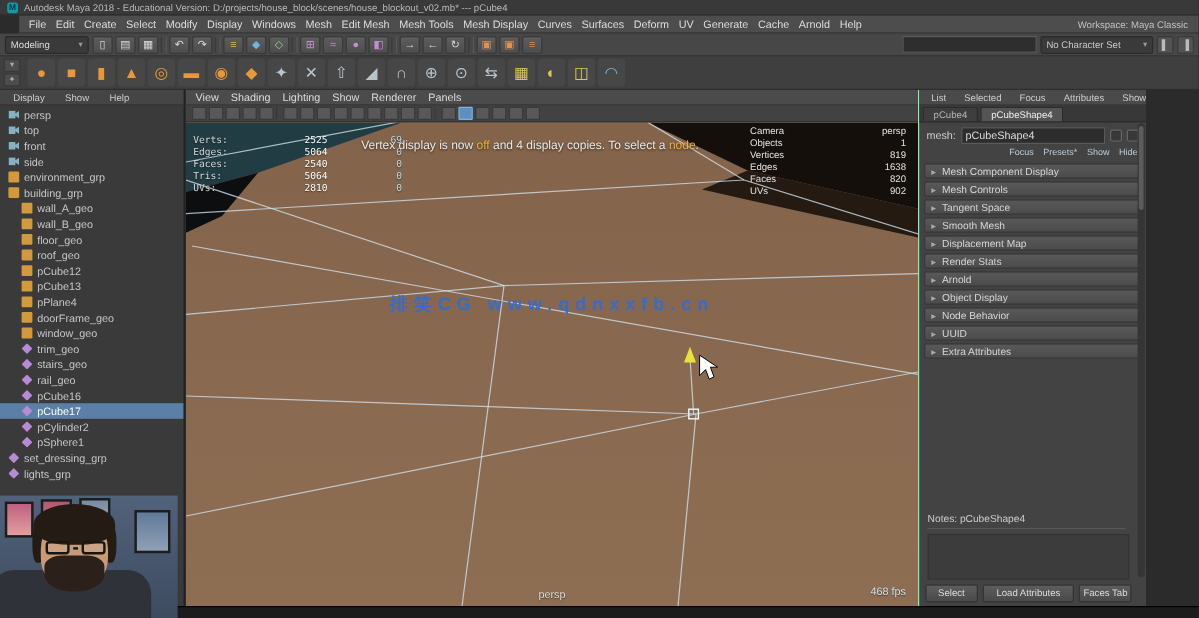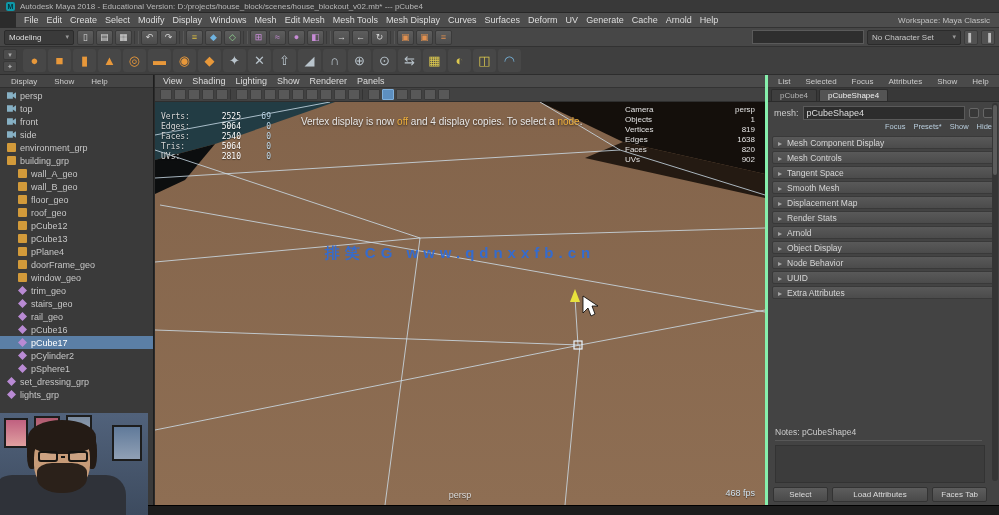--- a/index.html
+++ b/index.html
@@ -53,34 +53,34 @@
   #vp-menu{height:13px;display:flex;align-items:center;background:#4b4b4b;border-bottom:1px solid #333;font-size:9px;color:#dcdcdc;padding:0 3px;}
   .vp-menu-item{padding:0 5px;white-space:nowrap;}
   #vp-toolbar{height:14px;background:#424242;border-bottom:1px solid #2e2e2e;display:flex;align-items:center;gap:2px;padding:0 5px;}
   .vpicon{width:12px;height:11px;background:#585858;border:1px solid #3a3a3a;border-radius:1px;flex:none;}
   .vpicon.on{background:#5d8fc0;border-color:#7fb0dc;}
   .vpicon.vsep{width:4px;background:none;border:none;border-left:1px solid #333;height:11px;}
   #vp-canvas{position:absolute;left:0;top:27px;right:0;bottom:0;background:linear-gradient(#83644b,#8e6e53);overflow:hidden;}
   #wire{position:absolute;left:0;top:0;}
   #wire line{stroke:#cfe2ee;stroke-opacity:.78;stroke-width:1;}
   .hud-stats{position:absolute;left:6px;top:10px;font-size:8px;color:#d8d8d8;font-family:"DejaVu Sans Mono",monospace;text-shadow:0 1px 1px rgba(0,0,0,.5);}
-  .hud-row{display:flex;height:10px;line-height:10px;}
+  .hud-row{display:flex;height:10px;line-height:10px;gap:32px;}
   .hud-label{width:40px;}
   .hud-a{width:40px;text-align:right;color:#fff;}
   .hud-b{width:30px;text-align:right;color:#bcd8ea;}
   .hud-msg{position:absolute;left:47%;top:14px;transform:translateX(-50%);font-size:10px;white-space:nowrap;color:#e8e8e8;text-shadow:0 1px 2px rgba(0,0,0,.65);}
   .hud-msg .hl{color:#f0b13c;}
   .info-block{position:absolute;right:10px;top:3px;width:130px;font-size:8px;color:#e2e2e2;}
   .info-row{display:flex;justify-content:space-between;height:10px;line-height:10px;}
   .watermark{position:absolute;left:50%;top:142px;transform:translateX(-50%);font-size:15px;font-weight:bold;letter-spacing:5px;color:#2f6cd8;white-space:nowrap;opacity:.92;}
   .cam-label{position:absolute;left:50%;bottom:5px;transform:translateX(-50%);font-size:9px;color:#dcdcdc;text-shadow:0 1px 1px rgba(0,0,0,.5);}
   .fps-label{position:absolute;right:10px;bottom:7px;font-size:9px;color:#cfe0ec;text-shadow:0 1px 1px rgba(0,0,0,.5);}
 
   
-  #ae{position:absolute;left:765px;top:75px;width:234px;height:430px;background:#434343;border-left:3px solid #86efac;overflow:hidden;}
+  #ae{position:absolute;left:765px;top:75px;width:190px;height:430px;background:#434343;border-left:1px solid #86efac;overflow:hidden;}
   #ae-menu{height:13px;display:flex;gap:7px;padding:0 6px;align-items:center;font-size:8px;color:#ccc;background:#4a4a4a;border-bottom:1px solid #333;}
   #ae-tabs{height:14px;background:#383838;display:flex;align-items:flex-end;gap:2px;padding:0 3px;border-bottom:1px solid #2b2b2b;}
   .ae-tab{height:12px;line-height:12px;padding:0 8px;font-size:8px;color:#b5b5b5;background:#3e3e3e;border:1px solid #2c2c2c;border-bottom:none;border-radius:2px 2px 0 0;white-space:nowrap;}
   .ae-tab.active{background:#545454;color:#eee;}
   #ae-noderow{display:flex;align-items:center;gap:4px;padding:4px 6px 1px 6px;font-size:9px;color:#ccc;}
   #ae-noderow input{flex:1;min-width:0;height:14px;background:#2d2d2d;border:1px solid #5a5a5a;color:#ddd;font-size:9px;padding:0 3px;}
   .ae-mini{width:10px;height:10px;background:#383838;border:1px solid #666;border-radius:2px;flex:none;}
   #ae-links{display:flex;justify-content:flex-end;gap:8px;padding:1px 7px 3px;font-size:7.5px;color:#b9cede;}
   .ae-sections{padding:2px 4px;display:flex;flex-direction:column;gap:2px;}
   .ae-section{height:13px;background:linear-gradient(#595959,#4b4b4b);border:1px solid #393939;border-radius:2px;display:flex;align-items:center;gap:5px;padding:0 5px;font-size:8.5px;color:#d6d6d6;white-space:nowrap;}

